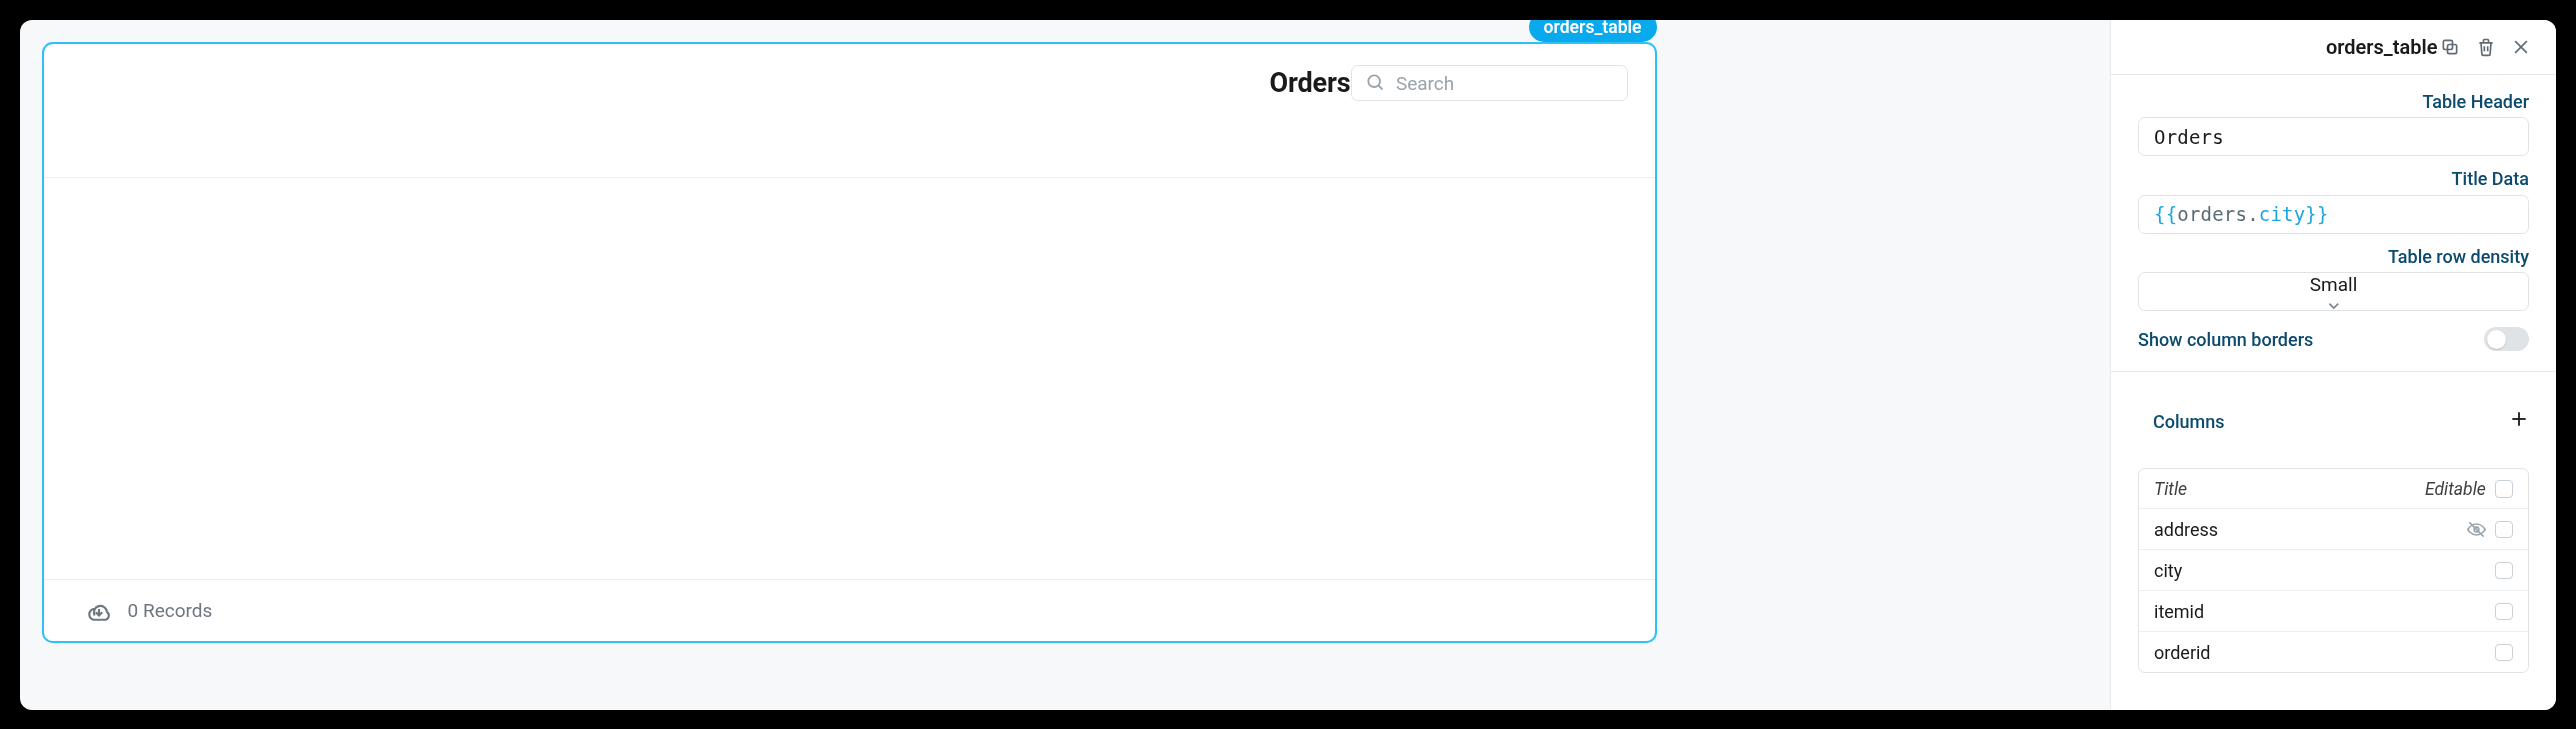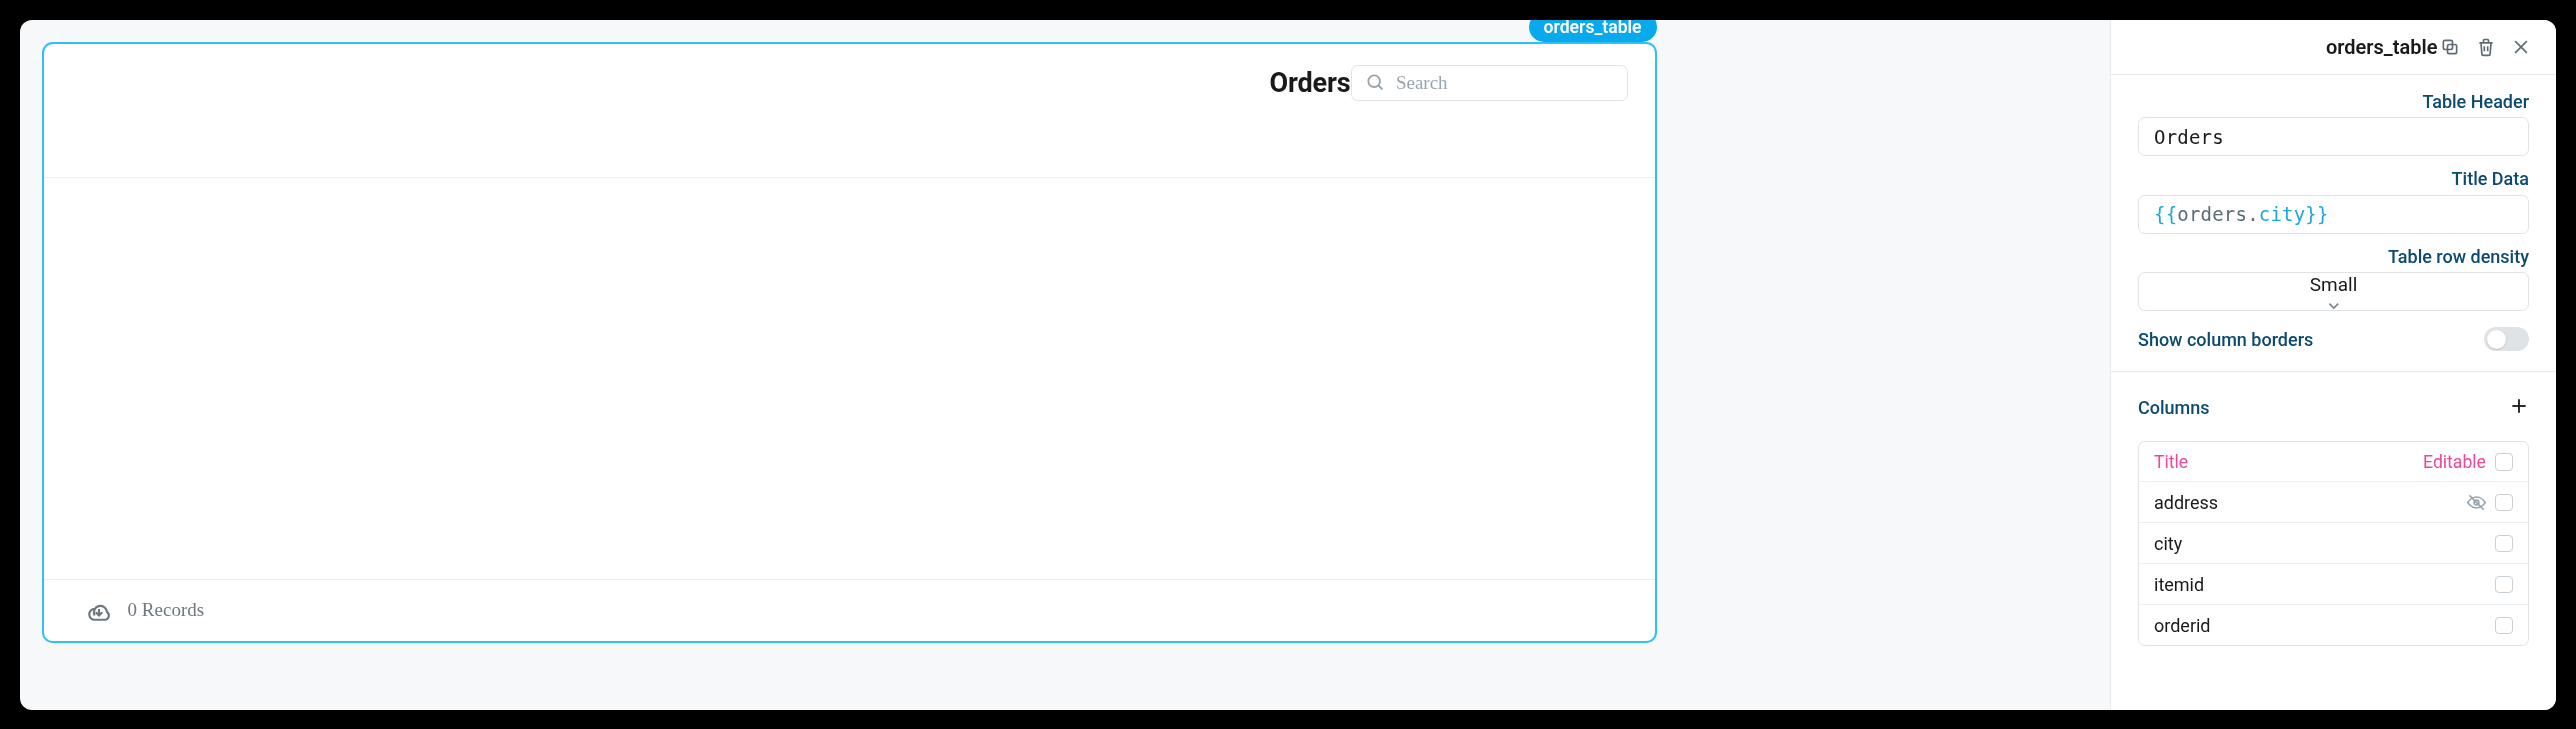--- a/index.html
+++ b/index.html
@@ -105,21 +105,21 @@
     padding-top: 12px;
   }
   .columns-list-box {
     border: 0.7px solid #dfe3e6;
     border-radius: 6.8px;
     margin-top: 9.5px;
     overflow: hidden;
   }
   .columns-list-head {
     display: flex; align-items: center; justify-content: space-between;
-    padding: 9.5px 15px; font-size: 17.6px; color: #ec4899;
+    padding: 9.5px 15px; font-size: 17.6px; color: #404040; font-style: italic;
   }
   .columns-list-head .editable { display: flex; align-items: center; gap: 9.5px; }
   .column-row {
     display: flex; align-items: center; justify-content: space-between;
     padding: 9.5px 15px;
     border-top: 0.7px solid #edf0f2;
     font-size: 18px;
   }
   .row-right { display: flex; align-items: center; gap: 9.5px; }
   .eye-off { color: #9aa4ae; display: flex; }
@@ -177,35 +177,34 @@
   .search-box {
     width: 277px; height: 36px;
     border: 0.7px solid #dfe3e6;
     border-radius: 6.8px;
     display: flex; align-items: center;
     gap: 10.8px;
     padding: 0 13.5px;
     color: #9aa4ae;
   }
   .search-box svg { width: 20px; height: 20px; stroke: currentColor; fill: none; stroke-width: 2.2; }
-  .search-text { font-size: 19px; color: #9aa4ae; font-family: Liberation Serif, serif; }
+  .search-text { font-size: 19px; color: #9aa4ae; }
   .table-subhead-spacer {
     height: 61px;
     border-bottom: 0.7px solid #edf0f2;
   }
   .table-body { flex: 1; }
   .table-footer {
     height: 62px;
     border-top: 0.7px solid #edf0f2;
     display: flex; align-items: center;
     gap: 16px;
     padding: 0 42px;
     color: #6e7781;
     font-size: 19px;
-    font-family: Liberation Serif, serif;
   }
   .dl-icon { color: #6e7781; display:flex; }
   .dl-icon svg { width: 26px; height: 26px; stroke: currentColor; fill: none; stroke-width: 2; }
 </style>
 </head>
 <body>
 
 <div class="stage-wrap">
   <div class="stage">
 
@@ -301,21 +300,21 @@
         <div class="toggle-row">
           <div class="field-label" style="margin:0">Show column borders</div>
           <div class="toggle">
             <div class="toggle-knob"></div>
           </div>
         </div>
 
         <div class="inspector-divider"></div>
 
         <div class="columns-head">
-          <div class="field-label" style="margin:0">Columns</div>
+          <div class="field-label" style="margin:15px">Columns</div>
           <div class="plus-btn">
             <svg viewBox="0 0 24 24">
                 <line x1="12" y1="4" x2="12" y2="20"></line>
                 <line x1="4" y1="12" x2="20" y2="12"></line>
               </svg>
           </div>
         </div>
 
         <div class="columns-list-box">
           <div class="columns-list-head">

